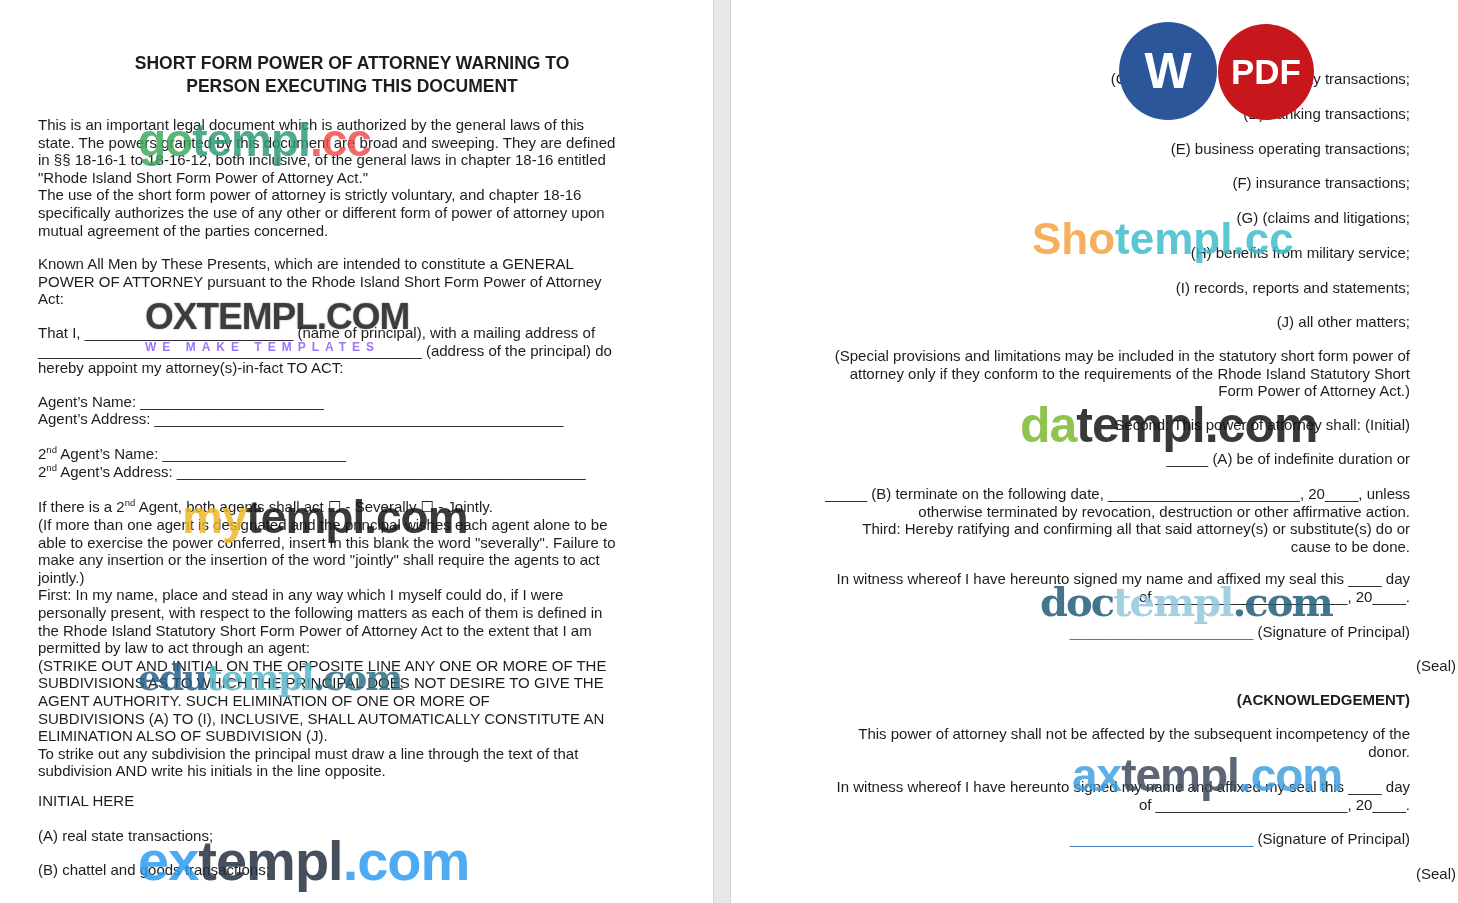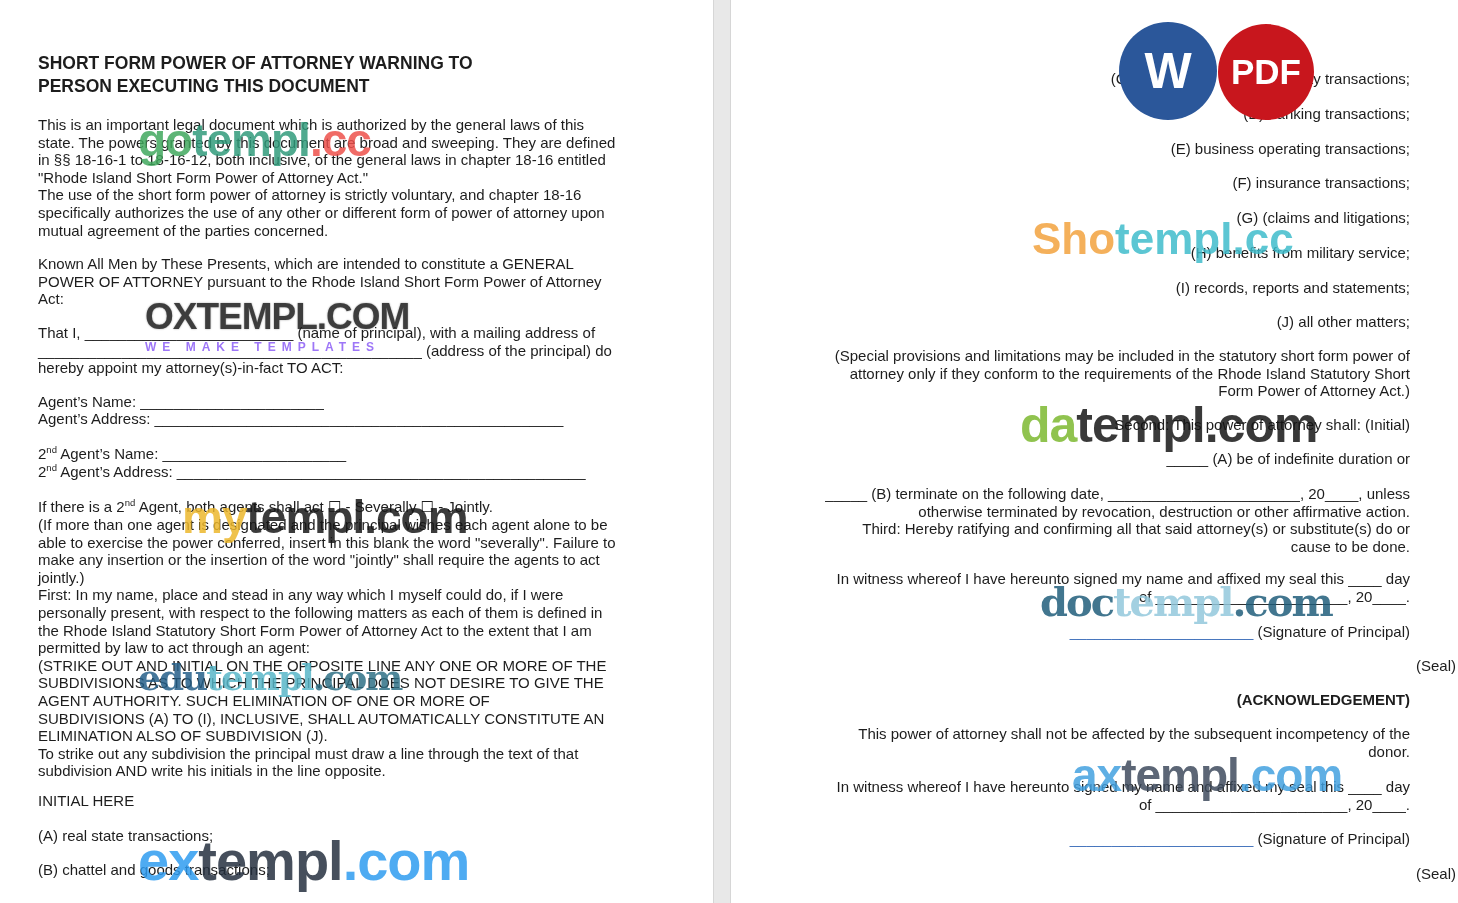--- a/index.html
+++ b/index.html
@@ -6,21 +6,21 @@
   #root{position:relative;width:1458px;height:903px;background:#ffffff;overflow:hidden;
         font-family:"Liberation Sans",sans-serif;color:#1d1d1d;}
   .page{position:absolute;top:0;height:903px;background:#ffffff;}
   .page-left{left:0;width:713px;}
   .page-right{left:731px;width:727px;}
   .divider{position:absolute;top:0;left:713px;width:18px;height:903px;background:#e8e8e8;
            border-left:1px solid #d6d6d6;border-right:1px solid #d6d6d6;box-sizing:border-box;}
   .tb{position:absolute;white-space:pre-line;font-size:15px;line-height:17.6px;color:#1d1d1d;}
   .page-left .tb{left:38px;width:628px;}
   .page-right .tb{left:89px;width:590px;text-align:right;}
-  .doc-title{font-weight:bold;font-size:17.5px;line-height:23px;}
+  .doc-title{font-weight:bold;font-size:17.5px;line-height:23px;text-align:center;}
   .items-list{line-height:34.75px;}
   .seal{left:635px !important;width:90px !important;}
   .bold{font-weight:bold;}
   sup{font-size:9.5px;vertical-align:super;line-height:0;}
   .sigblank{color:#3e6fba;}
   
   .wm{position:absolute;font-weight:bold;white-space:nowrap;opacity:.84;z-index:5;letter-spacing:-1px;}
   .wm-go{left:138px;top:113px;font-size:46px;}
   .wm-go .p1{color:#3fa85c;} .wm-go .p2{color:#2f9a7a;} .wm-go .p3{color:#ee4f4a;}
   .wm-ox{left:145px;top:296px;font-size:37px;color:#191919;letter-spacing:-1px;

